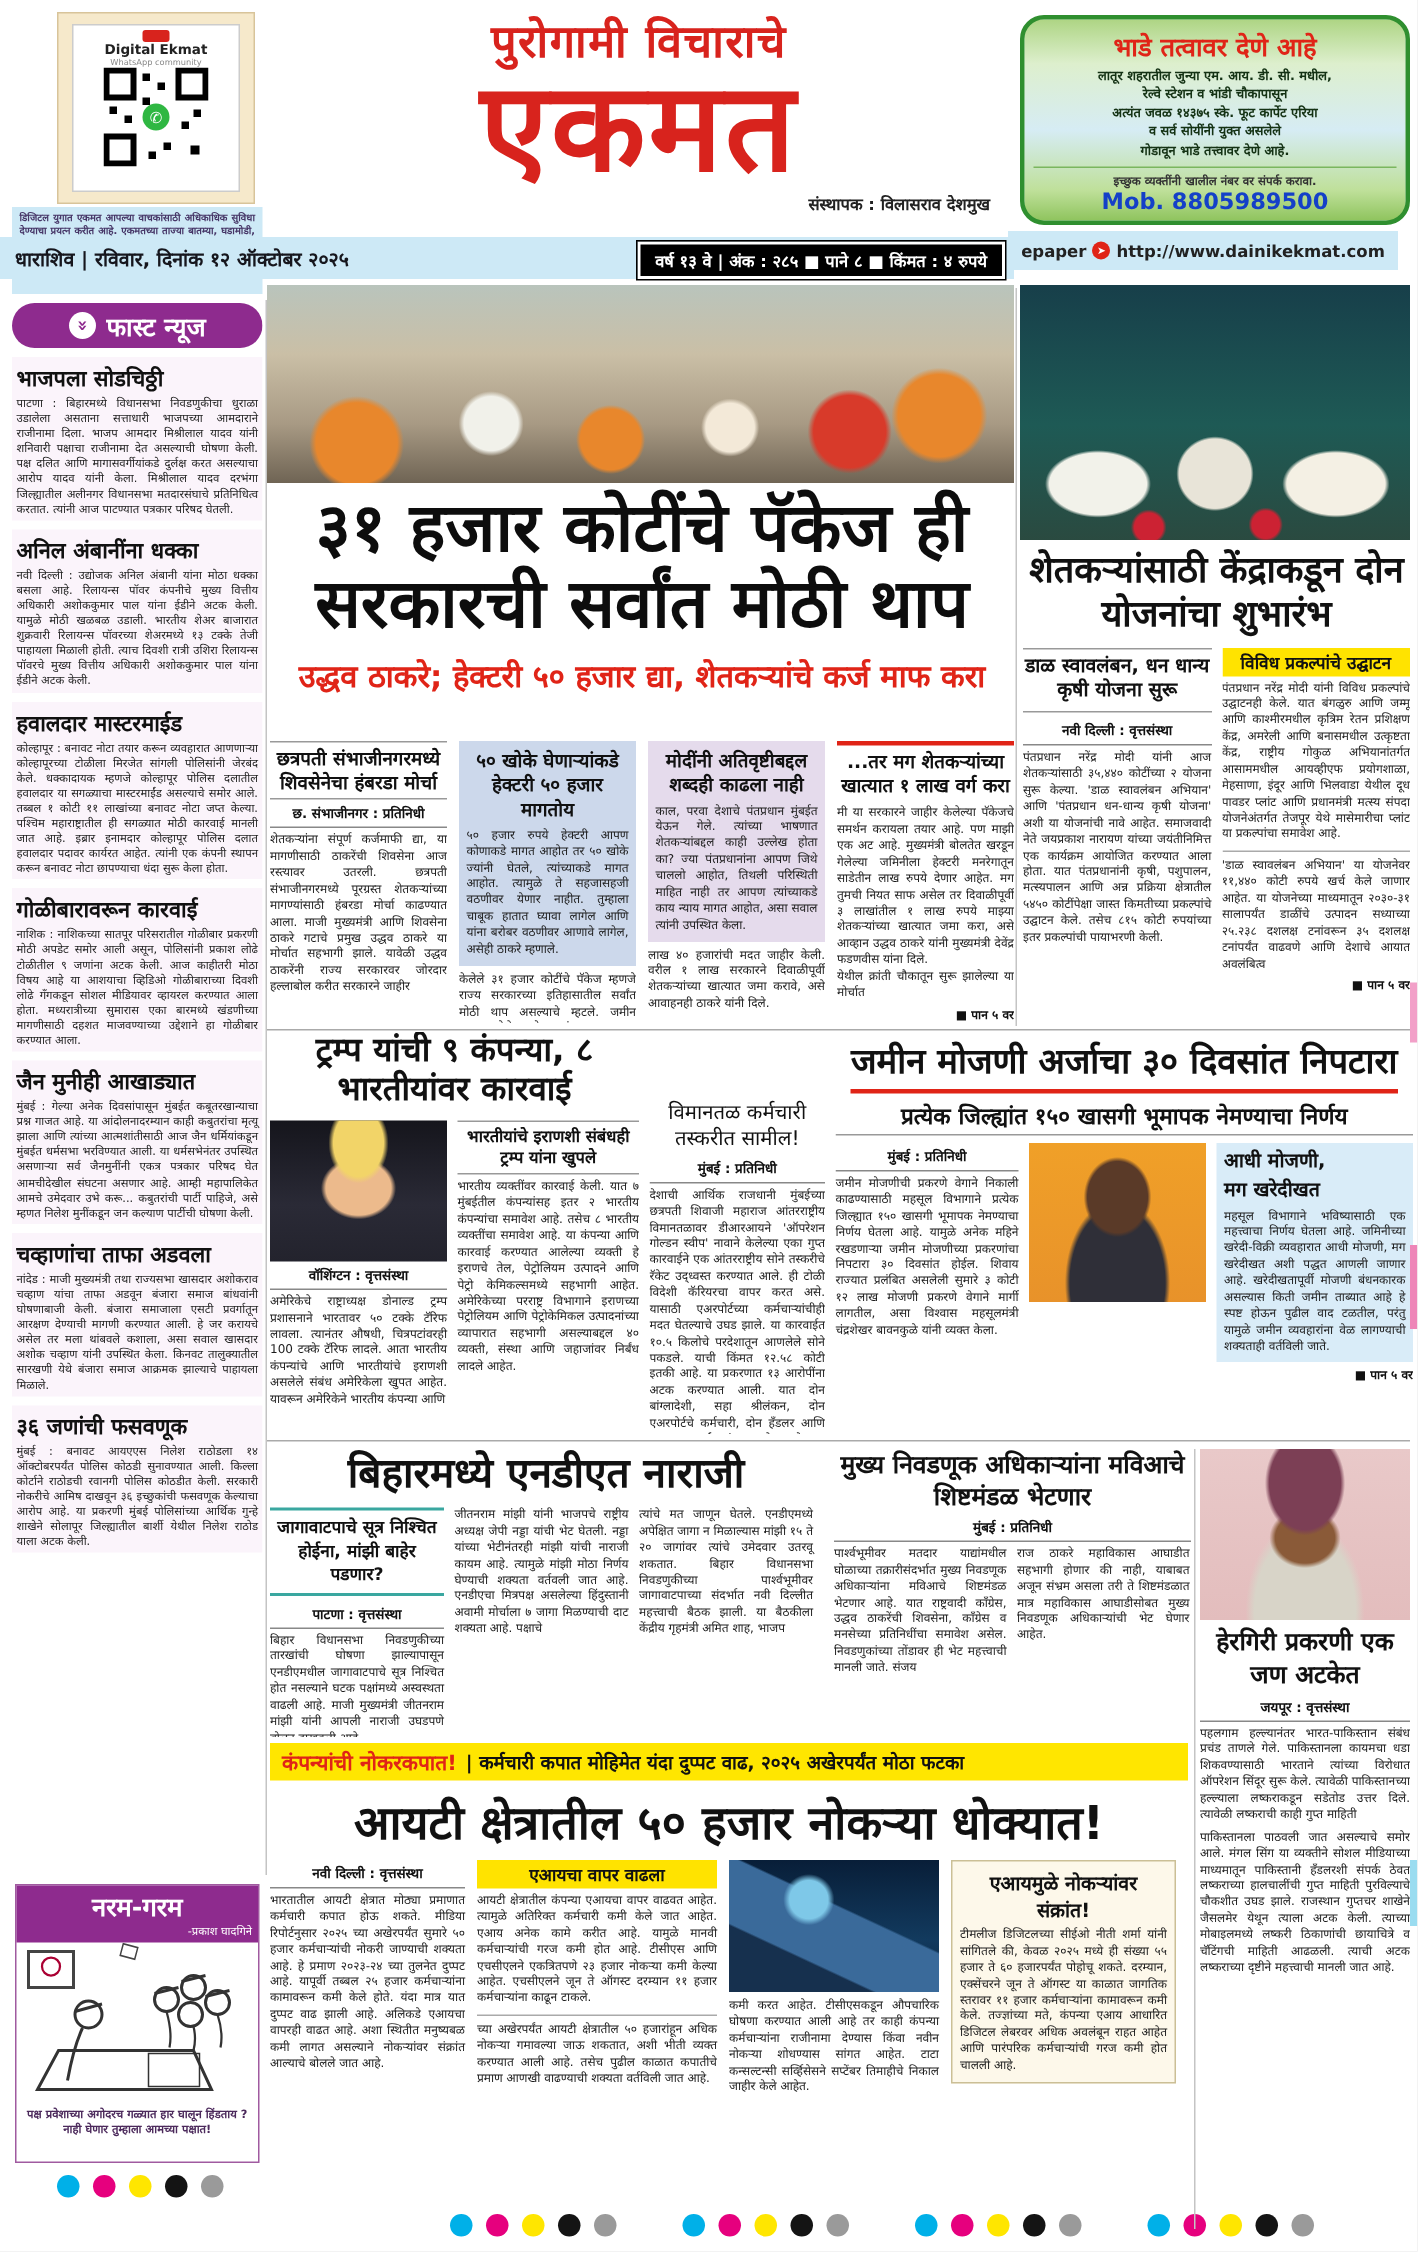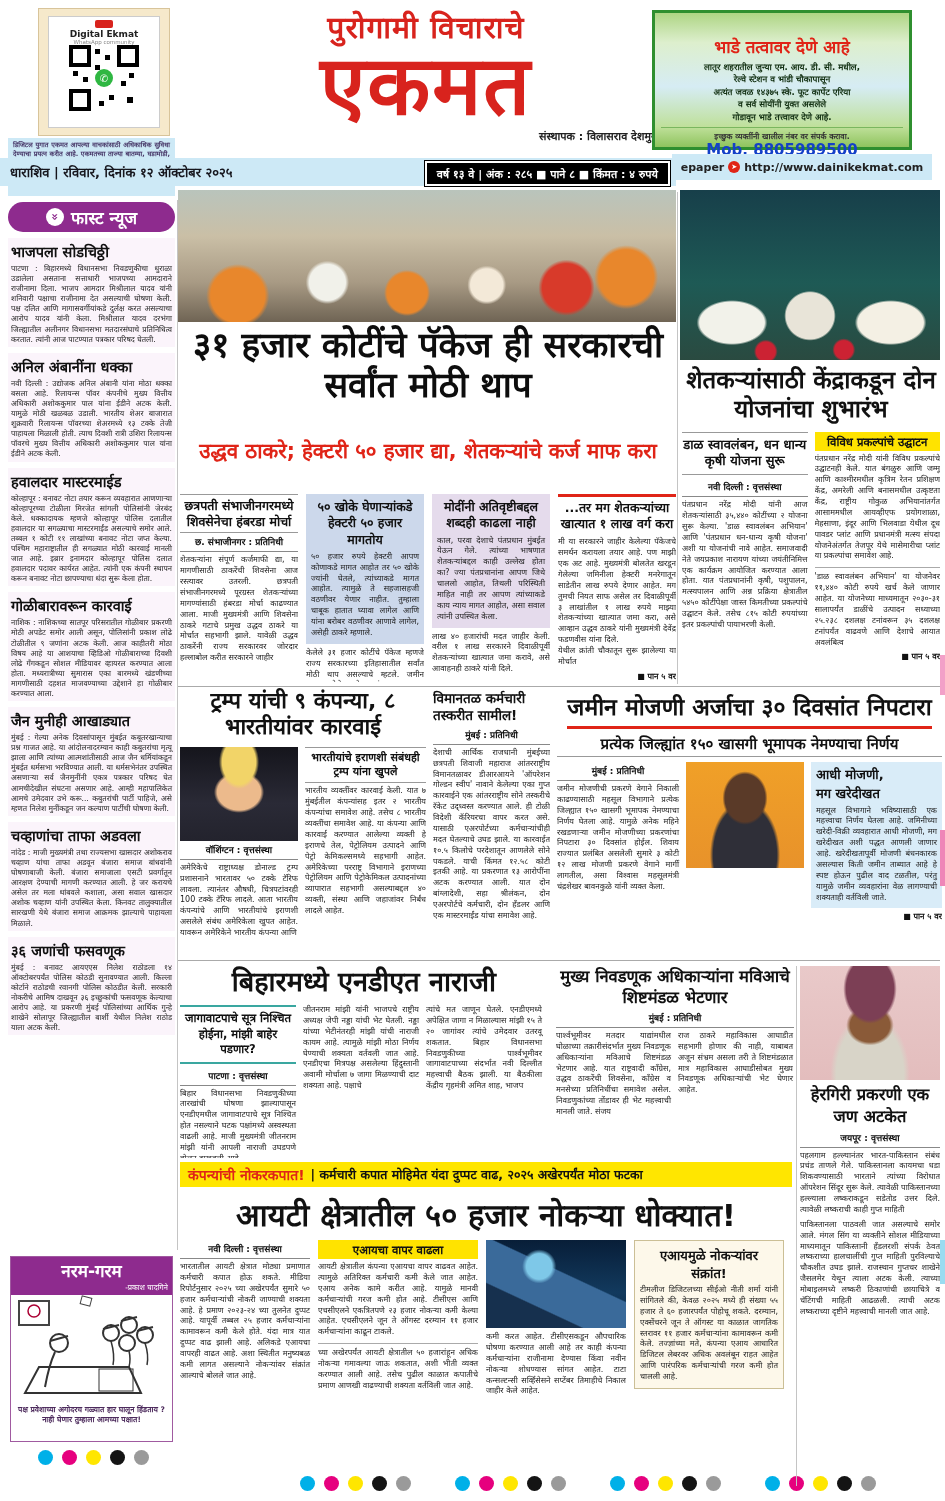--- a/index.html
+++ b/index.html
@@ -15,23 +15,23 @@
   .qr-inner{width:112px;height:112px;background:#fff;border:1px solid #ccc;text-align:center;padding-top:3px;box-sizing:border-box;}
   .qr-brand{font-size:9px;font-weight:bold;color:#222;}
   .qr-comm{font-size:5.5px;color:#888;}
   .qr-logo{width:18px;height:8px;background:#d8231d;border-radius:2px;margin:0 auto 1px;}
   .qr-caption{left:8px;top:138px;width:167px;height:58px;background:#cde9f6;color:#463667;
               font-size:6.6px;line-height:1.35;text-align:justify;padding:3px 5px;box-sizing:border-box;font-weight:bold;}
   .masthead{left:178px;top:6px;width:496px;height:152px;text-align:center;}
   .tagline{color:#d8231d;font-size:30px;font-weight:bold;letter-spacing:1px;}
   .mast-title{color:#d8231d;font-size:82px;font-weight:800;line-height:.95;letter-spacing:2px;}
   .founder{font-size:11px;font-weight:bold;color:#222;text-align:right;padding-right:14px;margin-top:3px;}
-  .ad-card{left:652px;top:10px;width:260px;height:140px;border:3px solid #2f8f2f;border-radius:0;box-sizing:border-box;
+  .ad-card{left:680px;top:10px;width:260px;height:140px;border:3px solid #2f8f2f;border-radius:16px;box-sizing:border-box;
            background:linear-gradient(180deg,#aed584 0%,#ddefcd 22%,#d6ecf4 55%,#bfe09a 85%,#8fc45e 100%);
-           text-align:center;padding:20px 6px;}
+           text-align:center;padding:4px 6px;}
   .ad-title{color:#e02417;font-size:17px;font-weight:800;margin:2px 0 3px;}
   .ad-line{font-size:8.6px;font-weight:bold;color:#143214;line-height:1.45;}
   .ad-contact{font-size:7.8px;font-weight:bold;color:#333;border-top:1px solid #7ab65f;margin-top:4px;padding-top:3px;}
   .ad-phone{font-size:15px;font-weight:800;color:#1440c8;}
   .epaper-strip{left:672px;top:154px;width:260px;height:26px;background:#cde9f6;display:flex;align-items:center;justify-content:center;gap:4px;}
   .epaper-label{font-size:11px;font-weight:bold;color:#222;}
   .epaper-icon{width:12px;height:12px;border-radius:50%;background:#e02417;color:#fff;font-size:7px;line-height:12px;text-align:center;}
   .epaper-url{font-size:11px;font-weight:bold;color:#222;}
   .date-strip{left:0;top:158px;width:676px;height:28px;background:#cde9f6;display:flex;align-items:center;}
   .dateline{font-size:13px;font-weight:bold;color:#16161d;padding-left:10px;}
@@ -65,21 +65,21 @@
   .sadhu-photo{width:140px;height:114px;
     background:radial-gradient(ellipse at 50% 20%,#7c3f55 0 24%,transparent 27%),
                radial-gradient(ellipse at 50% 52%,#8a5a38 0 20%,transparent 24%),
                radial-gradient(ellipse at 50% 95%,#d8d4c8 0 34%,transparent 40%),
                linear-gradient(180deg,#e9c9c9 0%,#e3bdbd 100%);}
   .laptop-photo{width:140px;height:88px;
     background:radial-gradient(circle at 38% 30%,#7ec8e8 0 12%,transparent 16%),
                linear-gradient(205deg,transparent 40%,#3a6a9a 41% 70%,#16304e 71%),
                linear-gradient(180deg,#081e38 0%,#123a5e 60%,#0a2440 100%);}
   
-  .lead-head{left:180px;top:326px;width:496px;font-size:35px;font-weight:800;line-height:1.14;text-align:center;color:#0d0d0d;}
+  .lead-head{left:180px;top:326px;width:496px;font-size:45px;font-weight:800;line-height:1.14;text-align:center;color:#0d0d0d;}
   .lead-sub{left:180px;top:436px;width:496px;font-size:20.5px;font-weight:800;text-align:center;color:#e02417;}
   .lead-cols{left:180px;top:470px;width:496px;height:212px;display:flex;gap:8px;overflow:hidden;}
   .lead-col{flex:1;overflow:hidden;}
   .colhead{font-size:12.5px;font-weight:800;text-align:center;line-height:1.25;
            border-top:1px solid #999;border-bottom:1px solid #999;padding:3px 0;}
   .tintbox{padding:5px;box-sizing:border-box;}
   .tint-blue{background:#ccd8eb;}
   .tint-purple{background:#e5dbec;}
   .tintbox .boxhead{font-size:12.5px;font-weight:800;text-align:center;line-height:1.3;margin-bottom:4px;}
   .redtop{border-top:3px solid #e02417;padding-top:3px;}
@@ -90,21 +90,21 @@
   .schemes-col{flex:1;overflow:hidden;}
   .sub-dal{font-size:13px;font-weight:800;text-align:center;line-height:1.3;border-top:1px solid #999;border-bottom:1px solid #999;padding:4px 0;margin-bottom:3px;}
   .ybox-head{background:#ffe300;font-size:11.5px;font-weight:800;text-align:center;padding:2px 3px;margin-bottom:3px;}
   
   .band-rule{left:178px;width:762px;height:0;border-top:1px solid #aaa;}
   .trump{left:180px;top:688px;width:246px;height:268px;overflow:hidden;}
   .trump-head{font-size:22px;font-weight:800;text-align:center;line-height:1.2;}
   .trump-cols{display:flex;gap:7px;margin-top:6px;}
   .sub-iran{font-size:11px;font-weight:800;text-align:center;line-height:1.3;border-top:1px solid #999;border-bottom:1px solid #999;padding:3px 0;margin-bottom:3px;}
   .airport{left:433px;top:690px;width:117px;height:266px;overflow:hidden;}
-  .airport-head{font-size:13.5px;font-weight:700;line-height:1.25;margin-bottom:2px;}
+  .airport-head{font-size:13.5px;font-weight:400;text-align:center;line-height:1.25;margin-bottom:2px;margin-top:44px;}
   .survey{left:557px;top:690px;width:385px;height:266px;overflow:hidden;}
   .survey-head{font-size:23px;font-weight:800;text-align:center;}
   .red-rule{height:3px;background:#e02417;margin:4px 10px;}
   .survey-sub{font-size:15px;font-weight:800;text-align:center;border-bottom:1px solid #999;padding-bottom:3px;}
   .survey-cols{display:flex;gap:7px;margin-top:5px;}
   .bluebox{background:#d9ecf8;padding:5px;box-sizing:border-box;}
   .bluebox .bb-head{font-size:13px;font-weight:800;line-height:1.25;margin-bottom:3px;}
   
   .bihar{left:180px;top:962px;width:368px;height:196px;overflow:hidden;}
   .bihar-head{font-size:27px;font-weight:800;text-align:center;}

